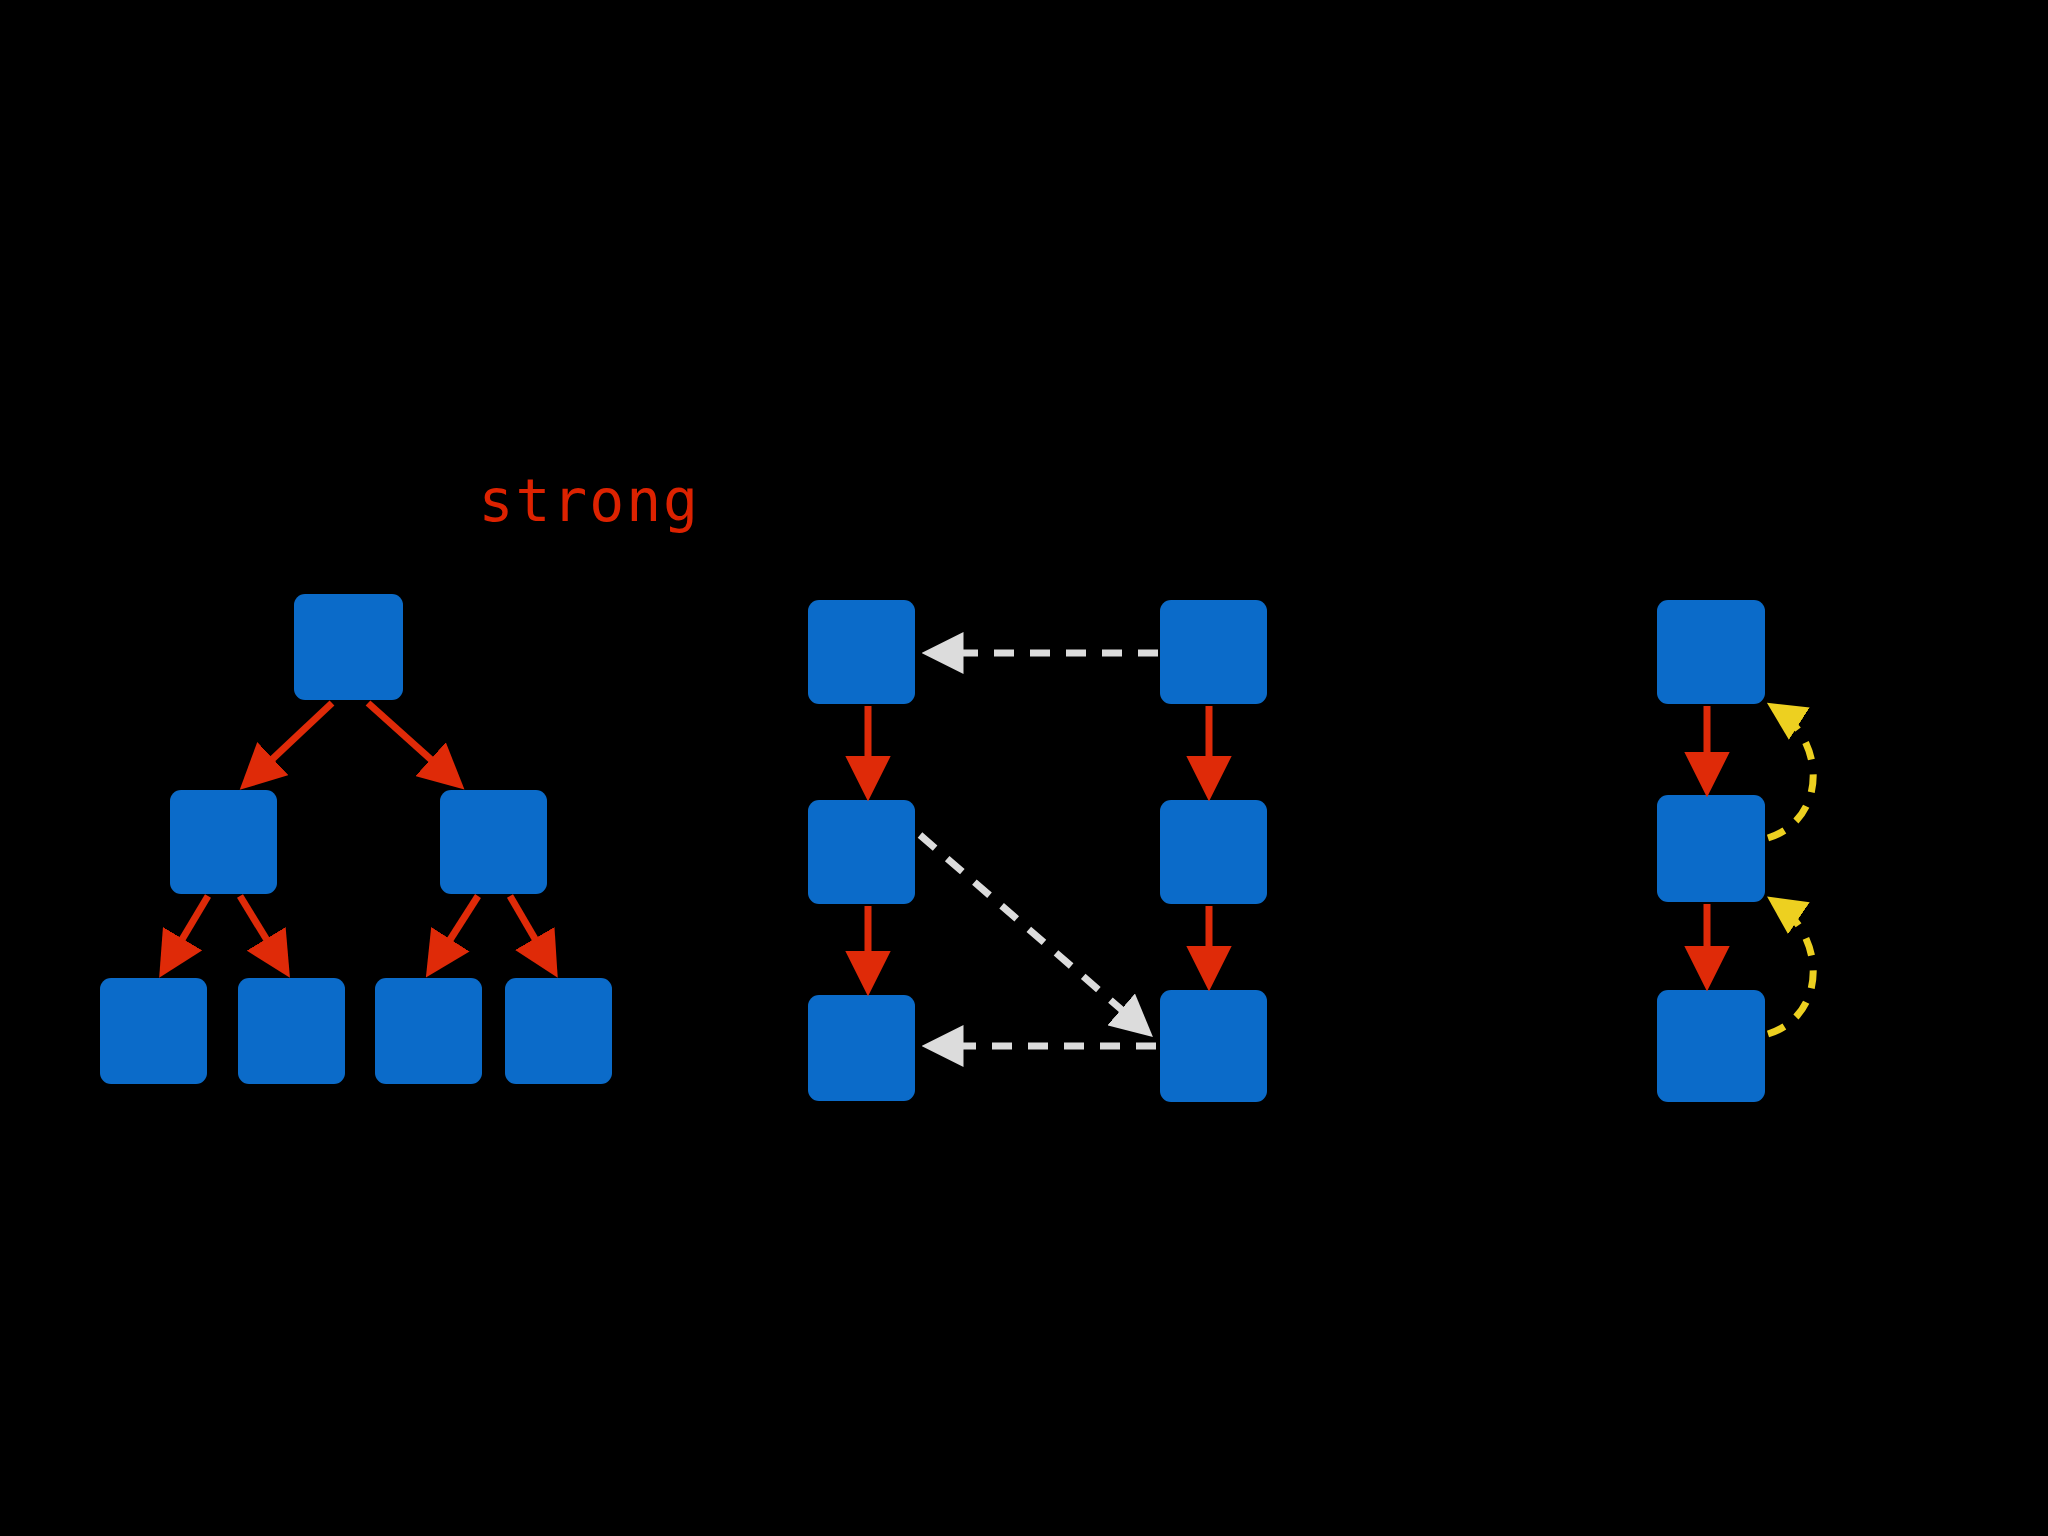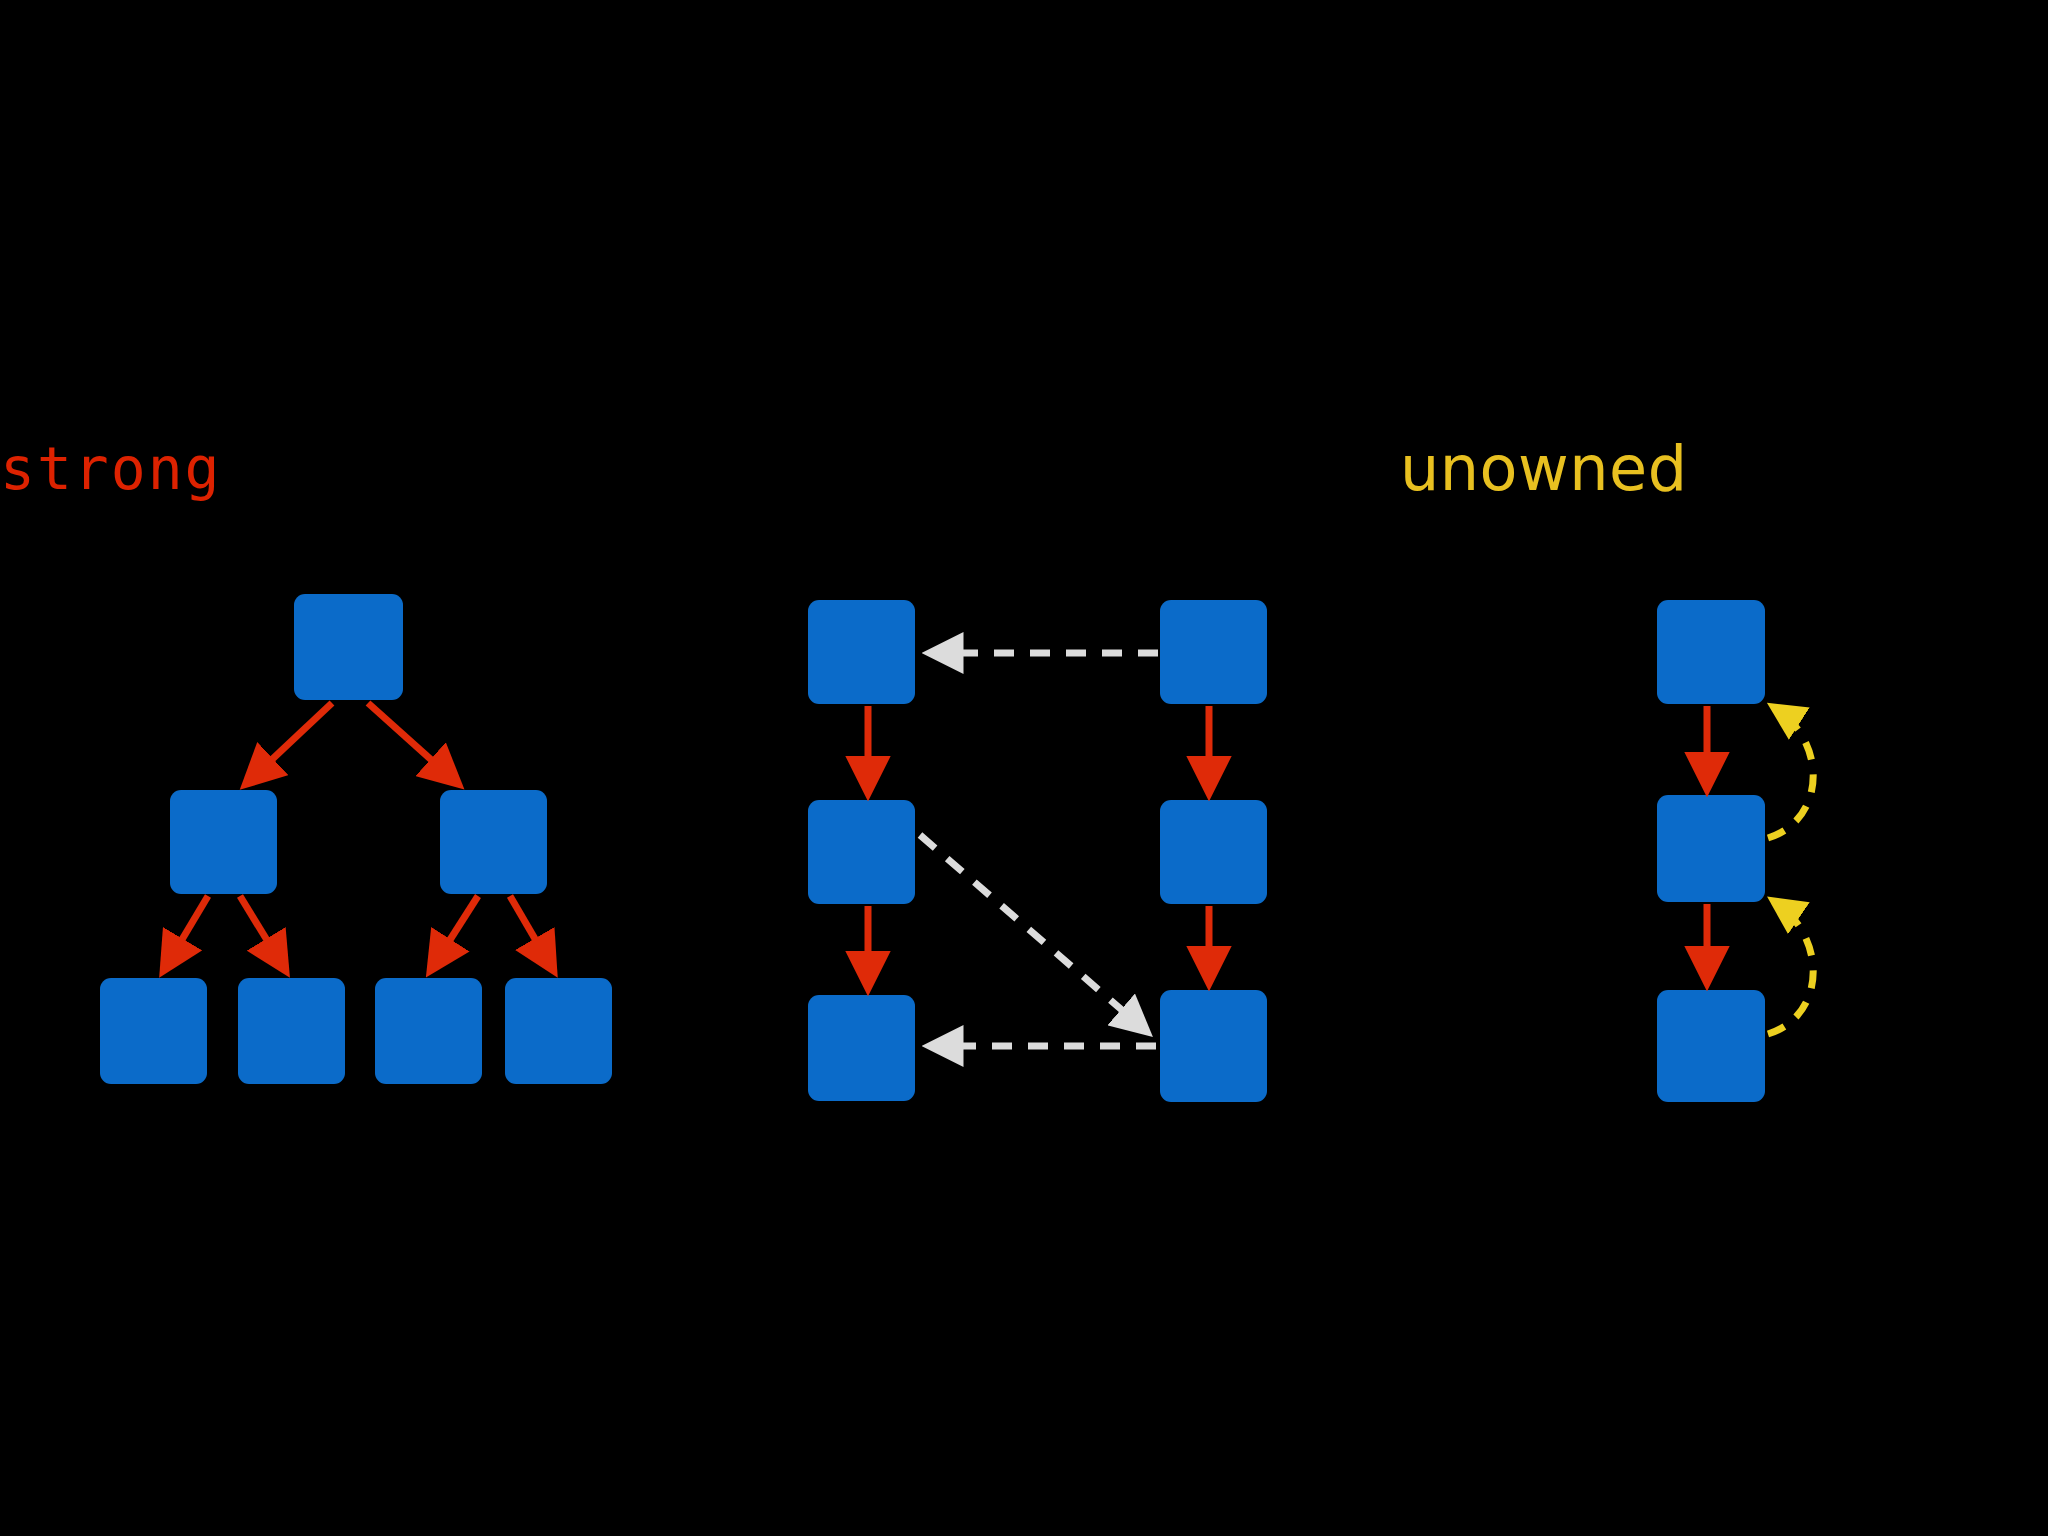--- a/index.html
+++ b/index.html
@@ -17,26 +17,27 @@
     font-family: "Liberation Sans", sans-serif;
   }
   .panel {
     position: absolute;
     top: 0;
     height: 1536px;
   }
   .panel-title {
     position: absolute;
     width: 100%;
-    text-align: left;
+    text-align: right;
     font-size: 62px;
     line-height: 1;
     letter-spacing: 0.5px;
     white-space: nowrap;
     user-select: none;
+    margin-top: 32px;
   }
   .title-strong {
     font-family: "DejaVu Sans Mono", "Liberation Mono", monospace;
     font-size: 58px;
     letter-spacing: 2px;
   }
   .title-weak {
     font-family: "DejaVu Sans", "Liberation Sans", sans-serif;
   }
   .title-unowned {
@@ -74,23 +75,20 @@
   <div class="node" style="left:505px; top:978px; width:107px; height:106px; background:#0B6BC9;"></div>
 
 
   <div class="node" style="left:808px; top:600px; width:107px; height:104px; background:#0B6BC9;"></div>
   <div class="node" style="left:1160px; top:600px; width:107px; height:104px; background:#0B6BC9;"></div>
   <div class="node" style="left:808px; top:800px; width:107px; height:104px; background:#0B6BC9;"></div>
   <div class="node" style="left:1160px; top:800px; width:107px; height:104px; background:#0B6BC9;"></div>
   <div class="node" style="left:808px; top:995px; width:107px; height:106px; background:#0B6BC9;"></div>
   <div class="node" style="left:1160px; top:990px; width:107px; height:112px; background:#0B6BC9;"></div>
 
-  <div class="panel" style="left:1400px; width:648px;">
-    <div class="panel-title title-unowned" style="left:0px; top:438px; color:#E8C020;">unowned</div>
-  </div>
 
   <div class="node" style="left:1657px; top:600px; width:108px; height:104px; background:#0B6BC9;"></div>
   <div class="node" style="left:1657px; top:795px; width:108px; height:107px; background:#0B6BC9;"></div>
   <div class="node" style="left:1657px; top:990px; width:108px; height:112px; background:#0B6BC9;"></div>
 
   <svg class="edge-layer" viewBox="0 0 2048 1536" xmlns="http://www.w3.org/2000/svg">
     <defs>
       <marker id="arrow-red" viewBox="0 0 12 12" refX="9" refY="6" markerWidth="6.5" markerHeight="6.5" orient="auto-start-reverse">
         <path d="M 0 0 L 12 6 L 0 12 z" fill="#DF2A08"></path>
       </marker>

